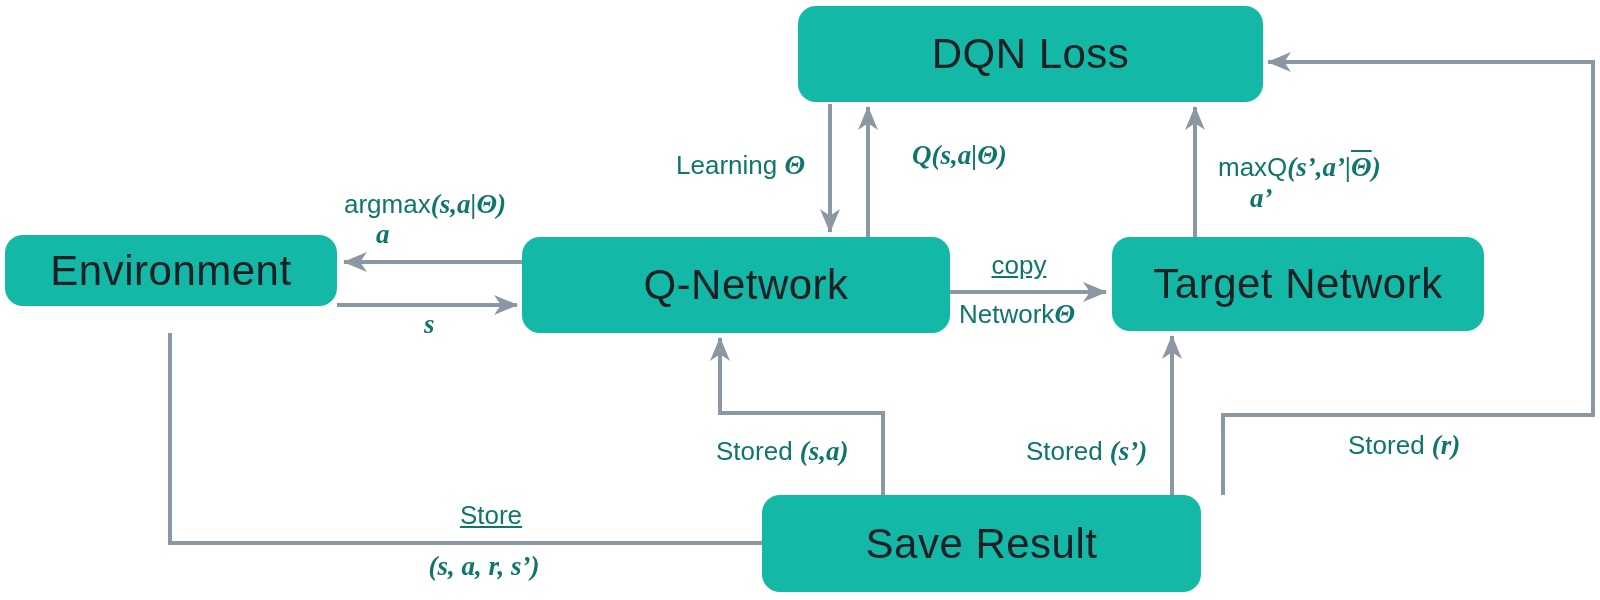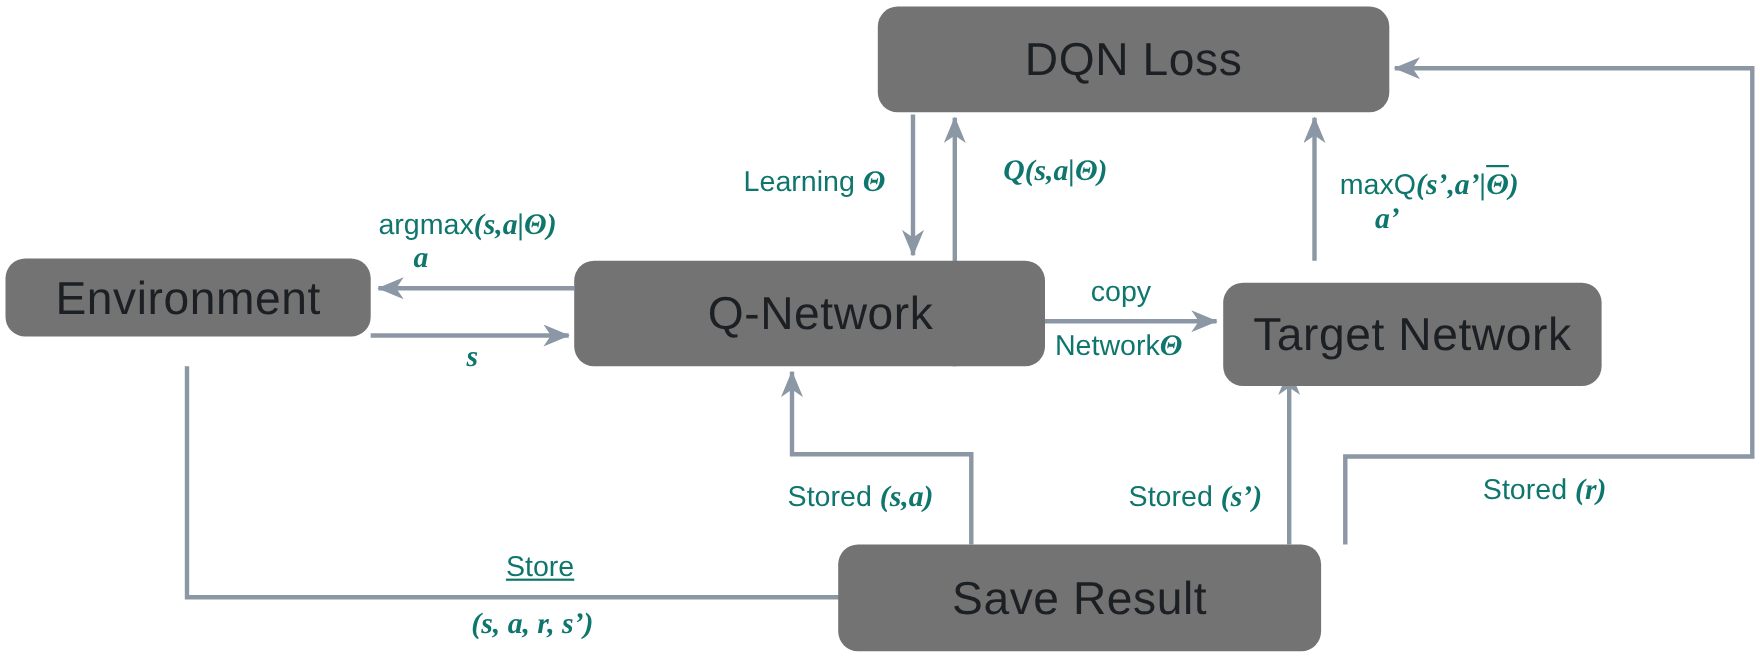--- a/index.html
+++ b/index.html
@@ -6,31 +6,31 @@
   .stage{
     position:relative;
     width:1600px;height:600px;
     background:#ffffff;
     overflow:hidden;
     font-family:"Liberation Sans", sans-serif;
   }
   .arrow-layer{position:absolute;left:0;top:0;width:1600px;height:600px;}
   .node{
     position:absolute;
-    background:#737373;
+    background:#14b8a6;
     border-radius:18px;
     display:flex;align-items:center;justify-content:center;
     color:#1c2024;
     font-size:42px;
     letter-spacing:0.5px;
     white-space:nowrap;
   }
   .node-environment{left:5px;top:235px;width:332px;height:71px;}
   .node-q-network{left:522px;top:237px;width:408px;height:96px;padding-left:20px;}
-  .node-target-network{left:1112px;top:237px;width:344px;height:94px;margin-top:20px;}
+  .node-target-network{left:1112px;top:237px;width:372px;height:94px;}
   .node-dqn-loss{left:798px;top:6px;width:465px;height:96px;}
   .node-save-result{left:762px;top:495px;width:439px;height:97px;}
   .lbl{
     position:absolute;
     color:#0f766e;
     font-size:26px;
     line-height:1.15;
     white-space:nowrap;
   }
   .math{
@@ -96,21 +96,21 @@
 
   <div class="lbl" style="left:676px;top:150px;">
     <span>Learning </span>
     <span class="math">Θ</span>
   </div>
 
   <div class="lbl math" style="left:912px;top:140px;text-align:center;">
     <span>Q(s,a|Θ)</span>
   </div>
 
-  <div class="lbl center" style="left:1019px;top:251px;">
+  <div class="lbl center" style="left:1019px;top:251px;text-decoration:underline;">
     <span>copy</span>
   </div>
   <div class="lbl center" style="left:1017px;top:299px;">
     <span>Network</span><span class="math">Θ</span>
   </div>
 
   <div class="lbl" style="left:1218px;top:152px;">
     <span>maxQ</span><span class="math">(s’,a’|</span><span class="math overline">Θ</span><span class="math">)</span>
   </div>
   <div class="lbl math" style="left:1250px;top:183px;">

